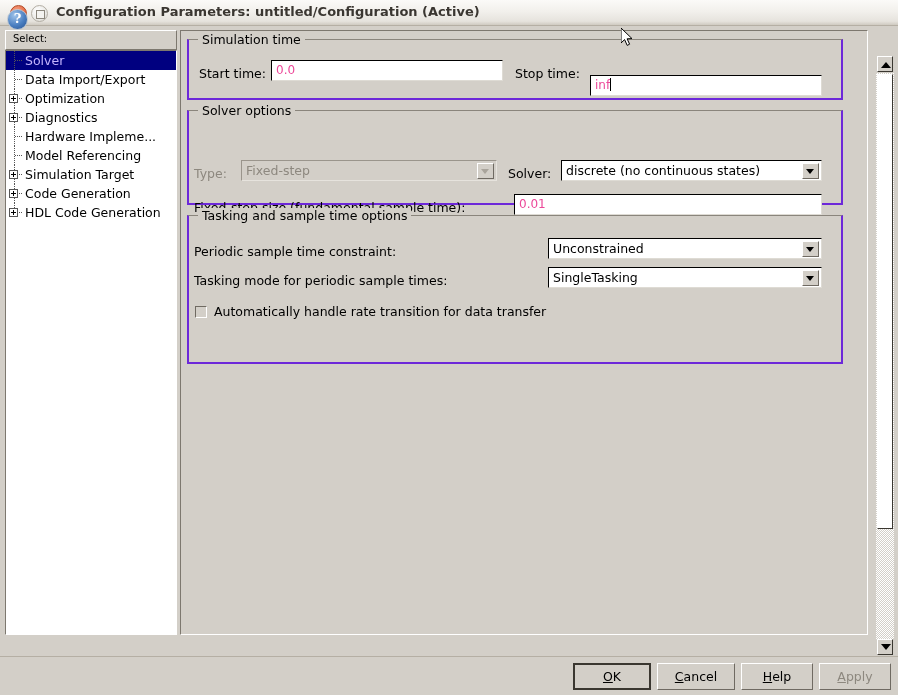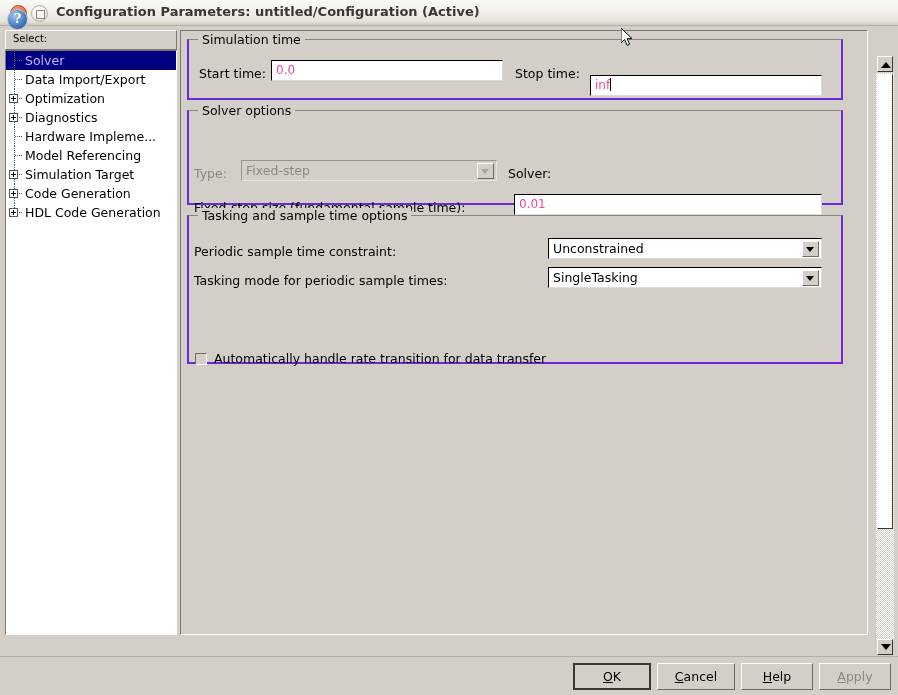--- a/index.html
+++ b/index.html
@@ -241,21 +241,20 @@
     border-bottom: 1px solid #e6e3dd;
   }
   .combo.disabled .arrow-btn::after { border-top-color: #a9a49b; }
 
   
   .cbrow {
     position: absolute;
     display: flex; align-items: center;
     font-size: 12.5px; color: #000;
     white-space: nowrap;
-    margin-top: 47px;
   }
   .cbox {
     width: 12px; height: 12px;
     background: #d3cfc8;
     border-top: 1px solid #6f6a62;
     border-left: 1px solid #6f6a62;
     border-right: 1px solid #ffffff;
     border-bottom: 1px solid #ffffff;
     box-sizing: border-box;
     margin-right: 7px;
@@ -483,20 +482,21 @@
       <div class="tfield" style="left:90px; top:29px; width:232px; height:21px;">0.0</div>
       <div class="lbl" style="left:334px; top:35px;">Stop time:</div>
       <div class="tfield" style="left:409px; top:29px; width:232px; height:21px;margin-top:15px;"><span>inf</span><span class="caret"></span></div>
 
       <div class="groupbox" style="left:6px; top:79px; width:656px; height:95px;">
         <div class="group-title">Solver options</div>
       </div>
       <div class="lbl disabled" style="left:13px; top:135px;">Type:</div>
       <div class="combo disabled" style="left:60px; top:129px; width:256px; height:21px;"><span>Fixed-step</span><span class="arrow-btn"></span></div>
       <div class="lbl" style="left:327px; top:135px;">Solver:</div>
+      <div class="combo" style="left:380px; top:129px; width:261px; height:21px;"><span>discrete (no continuous states)</span><span class="arrow-btn"></span></div>
       <div class="lbl" style="left:13px; top:169px;">Fixed-step size (fundamental sample time):</div>
       <div class="tfield" style="left:333px; top:163px; width:308px; height:21px;">0.01</div>
 
       <div class="groupbox" style="left:6px; top:184px; width:656px; height:149px;">
         <div class="group-title">Tasking and sample time options</div>
       </div>
       <div class="lbl" style="left:13px; top:213px;">Periodic sample time constraint:</div>
       <div class="combo" style="left:367px; top:207px; width:274px; height:21px;"><span>Unconstrained</span><span class="arrow-btn"></span></div>
       <div class="lbl" style="left:13px; top:242px;">Tasking mode for periodic sample times:</div>
       <div class="combo" style="left:367px; top:236px; width:274px; height:21px;"><span>SingleTasking</span><span class="arrow-btn"></span></div>

